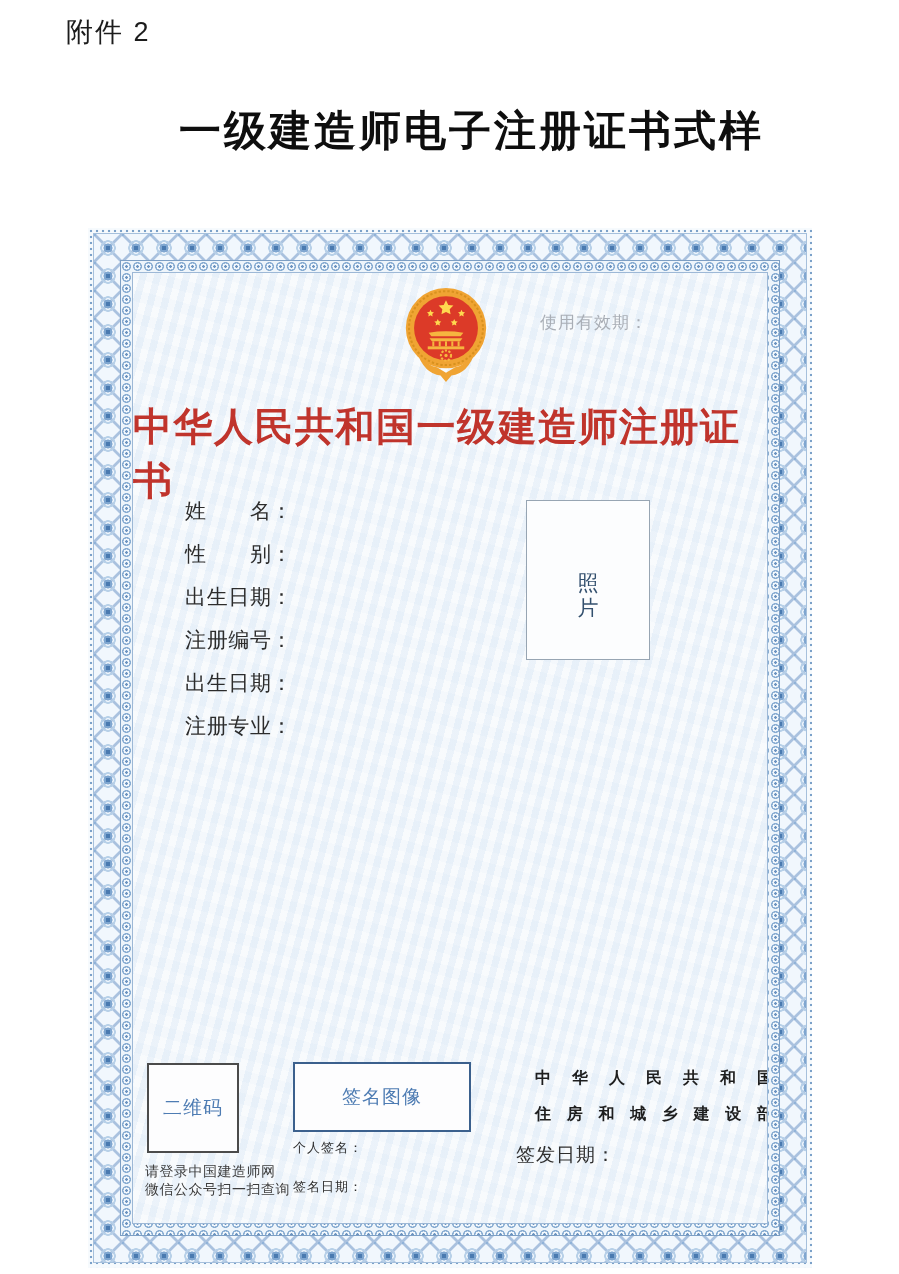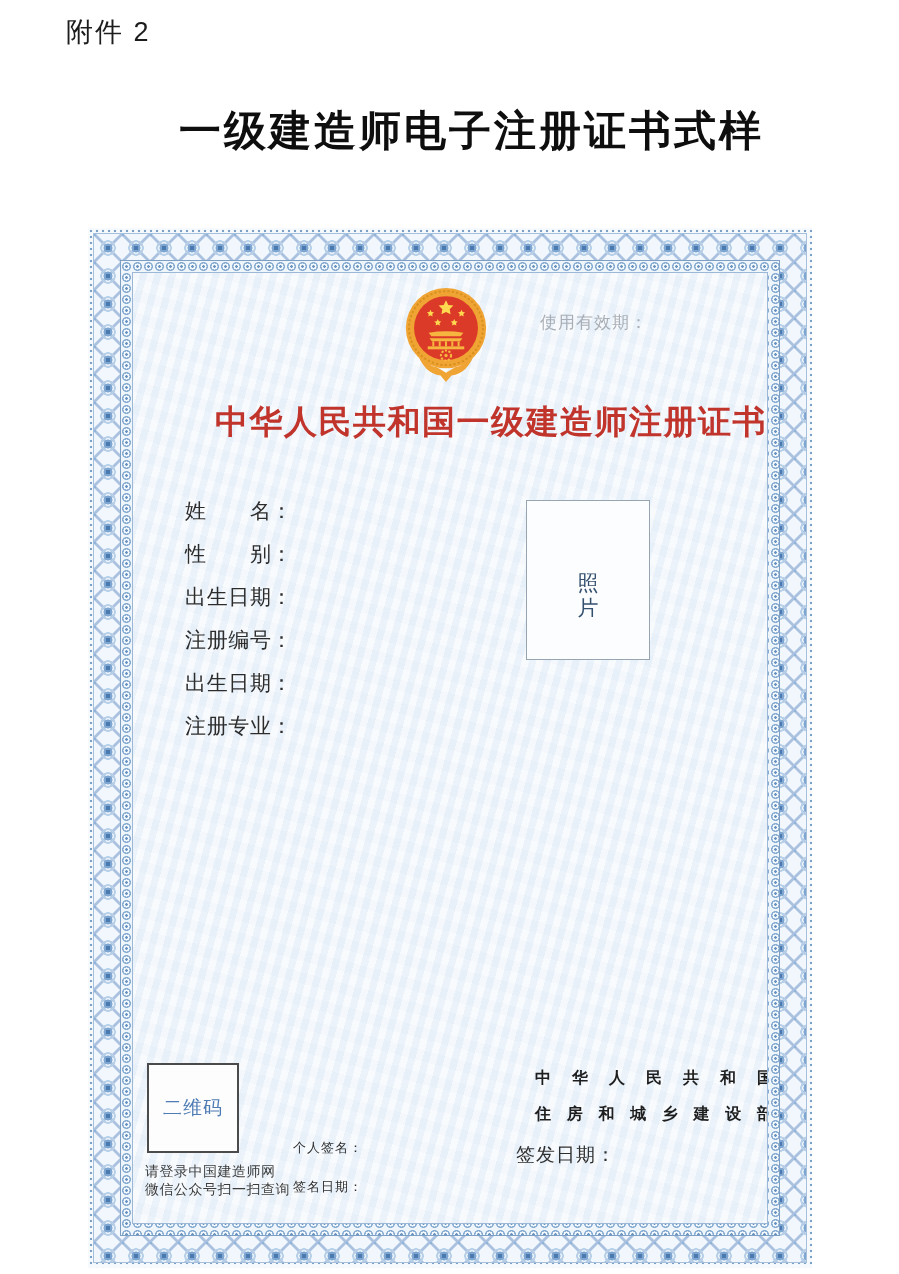--- a/index.html
+++ b/index.html
@@ -54,22 +54,22 @@
     background-image:
       repeating-linear-gradient(105deg, rgba(255,255,255,.45) 0 7px, rgba(226,237,248,.45) 7px 14px),
       repeating-linear-gradient(15deg, rgba(255,255,255,.30) 0 11px, rgba(228,238,249,.30) 11px 22px);
     overflow:hidden;
   }
 
   
   .emblem{left:271px;top:13px;width:84px;height:97px;}
   .validity{left:407px;top:38px;font-size:17px;color:#a9aeb6;letter-spacing:1px;text-align:center;}
   .cert-title{
-    left:0;top:127px;width:100%;text-align:right;
-    font-size:33px;font-weight:bold;color:#c0342c;letter-spacing:1.5px;
+    left:0;top:127px;width:100%;text-align:left;
+    font-size:39px;font-weight:bold;color:#c0342c;letter-spacing:1.5px;
   }
   .field{left:52px;font-size:21px;color:#2c2c2c;line-height:23px;}
   .flabel{display:inline-block;width:86px;text-align:justify;text-align-last:justify;vertical-align:top;}
   .fcolon{display:inline-block;vertical-align:top;}
 
   .photo-box{
     left:393px;top:227px;width:124px;height:160px;box-sizing:border-box;
     background:#fcfdfe;border:1px solid #97a5b3;
     display:flex;align-items:center;justify-content:center;
   }
@@ -163,20 +163,23 @@
         <div class="abs photo-box">
           <span class="photo-label">照片</span>
         </div>
 
         <div class="abs qr-box">
           <span class="box-blue-label">二维码</span>
         </div>
         <div class="abs qr-caption" style="top:890px">请登录中国建造师网</div>
         <div class="abs qr-caption" style="top:908px">微信公众号扫一扫查询</div>
 
+        <div class="abs sig-box">
+          <span class="box-blue-label">签名图像</span>
+        </div>
         <div class="abs sig-line" style="top:866px">个人签名：</div>
         <div class="abs sig-line" style="top:905px">签名日期：</div>
 
         <div class="abs issuer-line" style="top:795px">中华人民共和国</div>
         <div class="abs issuer-line" style="top:831px">住房和城乡建设部</div>
         <div class="abs issue-date">签发日期：</div>
 
       </div>
     </div>
   </div>

